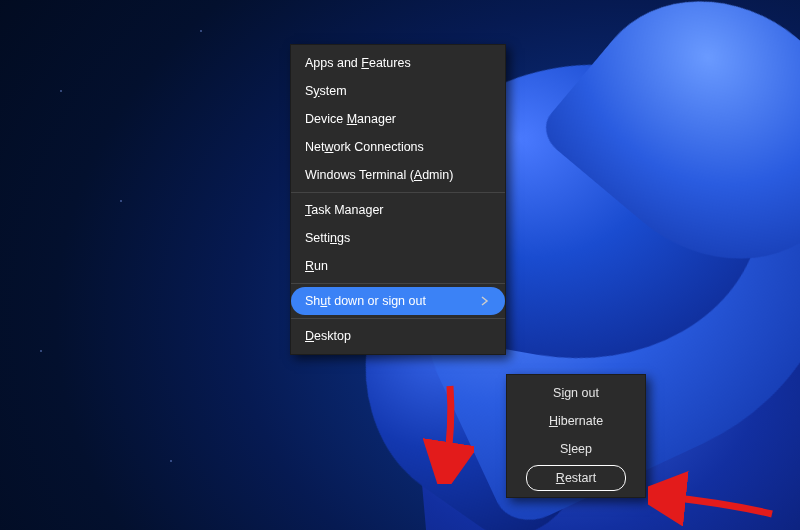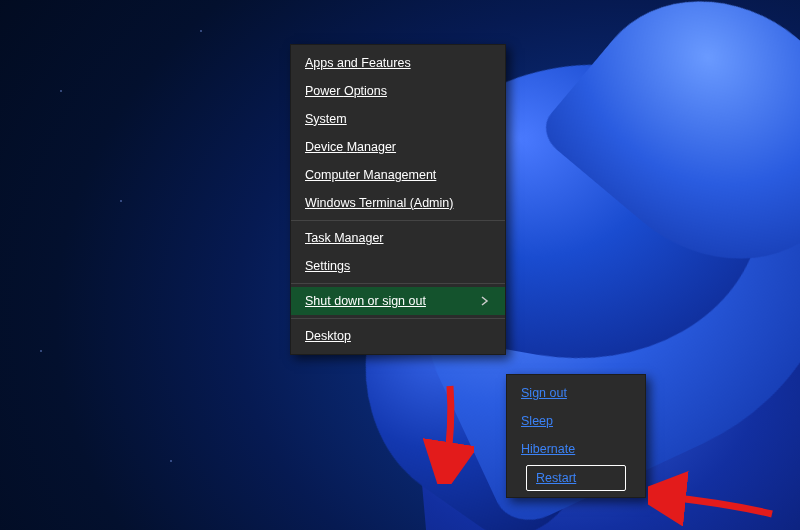--- a/index.html
+++ b/index.html
@@ -17,35 +17,35 @@
   .p4 { width: 280px; height: 240px; right: -60px; top: 10px; background: radial-gradient(ellipse at 30% 30%, #6a9aff 0%, #2a5ce0 50%, #0e2fa0 100%); transform: rotate(40deg); }
   .p5 { width: 500px; height: 380px; right: -120px; top: 260px; background: radial-gradient(ellipse at 30% 30%, #3560e0 0%, #122fa0 40%, #051050 100%); transform: rotate(-5deg); border-radius: 50% 10% 55% 15%; }
   .dot { position:absolute; width:2px; height:2px; background:#88aaff; border-radius:50%; opacity:.5; }
 
   
   .menu { position: absolute; left: 290px; top: 44px; width: 216px;
     background: #2b2b2b; color: #fff; font-size: 12.5px;
     border: 1px solid #1c1c1c; box-shadow: 4px 4px 10px rgba(0,0,0,.6);
     padding: 4px 0; }
   .menu-item { display:flex; align-items:center; justify-content:space-between;
-    padding: 7px 14px; cursor: default; white-space: nowrap; text-decoration: underline; }
-  .menu-item.hover { background: #14532d; }
+    padding: 7px 14px; cursor: default; white-space: nowrap; }
+  .menu-item.hover { background: #3b82f6; border-radius: 14px; }
   .menu-sep { height: 1px; background: #444; margin: 3px 0; }
   .menu-label { flex: 1; }
   .menu-label u { text-decoration: underline; }
   .chevron { width: 10px; text-align:right; color:#ccc; }
   .chevron svg { width:8px; height:10px; display:block; }
 
   
   .submenu { position:absolute; left: 506px; top: 374px; width: 140px;
-    background:#2b2b2b; color:#3b82f6; font-size:12.5px;
+    background:#2b2b2b; color:#e5e5e5; font-size:12.5px;
     border:1px solid #1c1c1c; box-shadow: 4px 4px 10px rgba(0,0,0,.6);
-    padding:4px 0; }
+    padding:4px 0;text-align:center; }
   .submenu .menu-item { padding: 7px 14px; }
-  .submenu .menu-item.highlight { border:1px solid #fff; margin:2px 19px; padding:5px 9px; border-radius:2px; }
+  .submenu .menu-item.highlight { border:1px solid #fff; margin:2px 19px; padding:5px 9px; border-radius:12px; }
 
   
   .arrow { position:absolute; pointer-events:none; }
   .arrow svg { display:block; }
 </style>
 </head>
 <body>
 
 <div class="bg">
   <div class="petal p5"></div>
@@ -58,40 +58,40 @@
   <div class="dot" style="left:40px;top:350px"></div>
   <div class="dot" style="left:200px;top:30px"></div>
   <div class="dot" style="left:170px;top:460px"></div>
 </div>
 
 <div class="menu" id="main-menu">
     <div class="menu-item">
       <span class="menu-label">Apps and <u>F</u>eatures</span>
     </div>
     <div class="menu-item">
-      <span class="menu-label">Power <u>O</u>ptions</span>
-    </div>
-    <div class="menu-item">
       <span class="menu-label">S<u>y</u>stem</span>
     </div>
     <div class="menu-item">
       <span class="menu-label">Device <u>M</u>anager</span>
     </div>
     <div class="menu-item">
-      <span class="menu-label">Computer Mana<u>g</u>ement</span>
+      <span class="menu-label">Net<u>w</u>ork Connections</span>
     </div>
     <div class="menu-item">
       <span class="menu-label">Windows Terminal (<u>A</u>dmin)</span>
     </div>
     <div class="menu-sep"></div>
     <div class="menu-item">
       <span class="menu-label"><u>T</u>ask Manager</span>
     </div>
     <div class="menu-item">
       <span class="menu-label">Setti<u>n</u>gs</span>
+    </div>
+    <div class="menu-item">
+      <span class="menu-label"><u>R</u>un</span>
     </div>
     <div class="menu-sep"></div>
     <div class="menu-item hover">
       <span class="menu-label">Sh<u>u</u>t down or sign out</span>
       <span class="chevron">
         <svg viewBox="0 0 8 10">
           <path d="M1 1 L6 5 L1 9" stroke="#ccc" stroke-width="1.5" fill="none"></path>
         </svg>
       </span>
     </div>
@@ -99,24 +99,24 @@
     <div class="menu-item">
       <span class="menu-label"><u>D</u>esktop</span>
     </div>
   </div>
 
 <div class="submenu" id="submenu">
     <div class="menu-item">
       <span class="menu-label">S<u>i</u>gn out</span>
     </div>
     <div class="menu-item">
-      <span class="menu-label">S<u>l</u>eep</span>
+      <span class="menu-label"><u>H</u>ibernate</span>
     </div>
     <div class="menu-item">
-      <span class="menu-label"><u>H</u>ibernate</span>
+      <span class="menu-label">S<u>l</u>eep</span>
     </div>
     <div class="menu-item highlight">
       <span class="menu-label"><u>R</u>estart</span>
     </div>
   </div>
 
 <div class="arrow" style="left:414px; top:384px;">
   <svg width="60" height="100" viewBox="0 0 60 100">
     <defs>
         <marker id="ah1" markerWidth="8" markerHeight="8" refX="4" refY="4" orient="auto">

